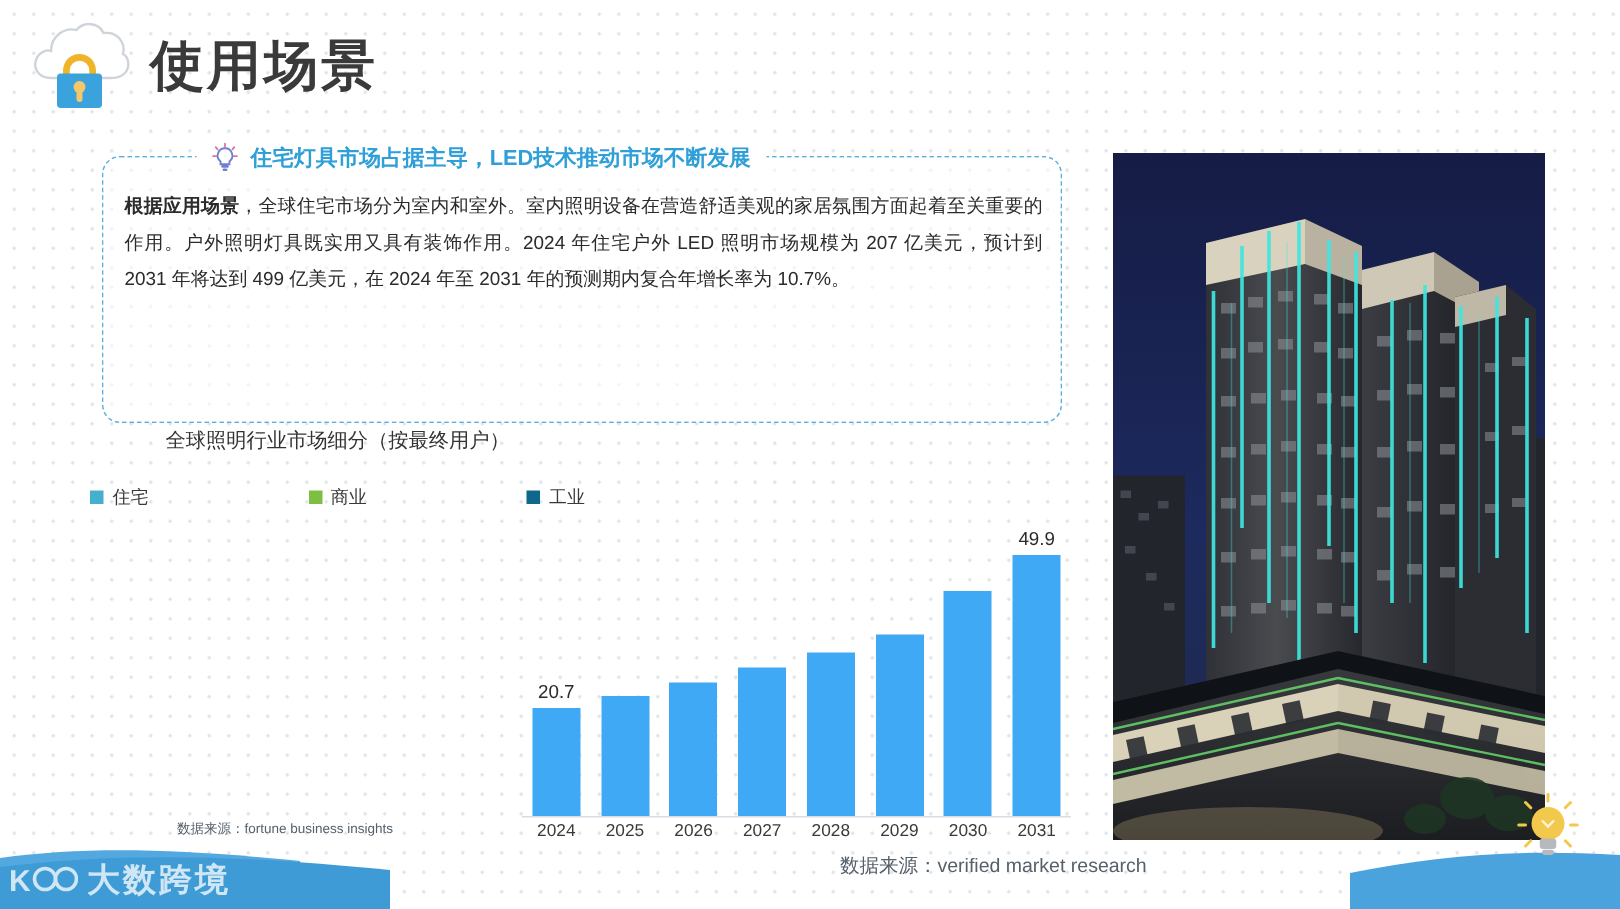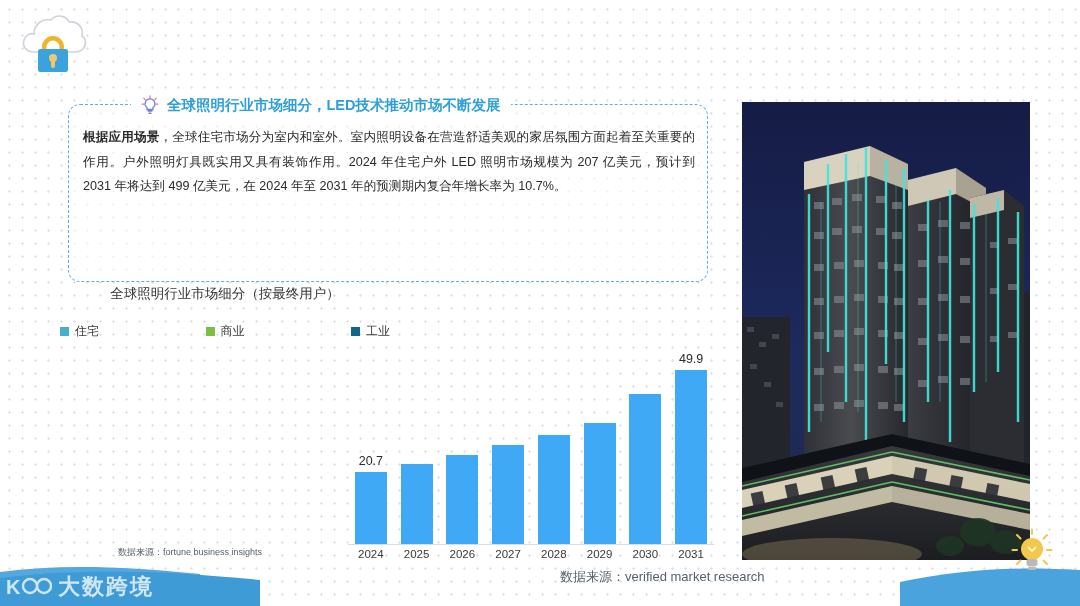--- a/index.html
+++ b/index.html
@@ -211,37 +211,38 @@
 <div id="slide">
 
   <div id="header">
     <svg id="cloud-lock-icon" viewBox="0 0 68 62">
       <path d="M14 40 C6 40 2 34 4 28 C6 22 12 21 14 22 C14 12 23 6 31 8 C36 2 46 3 49 10 C58 9 64 16 62 24 C66 26 67 33 63 37 C60 40 56 40 54 40 Z" fill="#ffffff" stroke="#cfd4da" stroke-width="1.6"></path>
       <path d="M22 35 a11 11 0 0 1 22 0 l0 7 -4.5 0 l0 -7 a6.5 6.5 0 0 0 -13 0 l0 7 -4.5 0 Z" fill="#f0b429"></path>
       <rect x="18" y="37" width="30" height="23" rx="2.5" fill="#3aa3dd"></rect>
       <circle cx="33" cy="46" r="4" fill="#f4c86a"></circle>
       <rect x="31" cy="0" y="48" width="4" height="8" rx="2" fill="#f4c86a"></rect>
     </svg>
+    <div id="page-title">使用场景</div>
   </div>
 
   <div id="callout">
     <div id="callout-title-wrap">
       <svg id="bulb-icon" viewBox="0 0 20 22">
         <g stroke="#e4719a" stroke-width="1.3" stroke-linecap="round">
           <line x1="10" y1="0.8" x2="10" y2="3"></line>
           <line x1="3.1" y1="3.3" x2="4.5" y2="5"></line>
           <line x1="16.9" y1="3.3" x2="15.5" y2="5"></line>
           <line x1="1.2" y1="10" x2="3.4" y2="10"></line>
           <line x1="18.8" y1="10" x2="16.6" y2="10"></line>
         </g>
         <path d="M10 4.2 a5.4 5.4 0 0 1 3.3 9.7 l0 2.1 -6.6 0 l0 -2.1 A5.4 5.4 0 0 1 10 4.2 Z" fill="none" stroke="#6f7fd0" stroke-width="1.4"></path>
         <rect x="7.2" y="16.6" width="5.6" height="2" rx="1" fill="#6f7fd0"></rect>
         <rect x="8.2" y="19.2" width="3.6" height="1.8" rx="0.9" fill="#6f7fd0"></rect>
       </svg>
-      <span id="callout-title">全球照明行业市场细分，LED技术推动市场不断发展</span>
+      <span id="callout-title">住宅灯具市场占据主导，LED技术推动市场不断发展</span>
     </div>
     <div id="callout-body">
       <p><b>根据应用场景</b><span>，全球住宅市场分为室内和室外。室内照明设备在营造舒适美观的家居氛围方面起着至关重要的作用。户外照明灯具既实用又具有装饰作用。2024 年住宅户外 LED 照明市场规模为 207 亿美元，预计到 2031 年将达到 499 亿美元，在 2024 年至 2031 年的预测期内复合年增长率为 10.7%。</span></p>
     </div>
   </div>
 
   <div id="donut-panel">
     <div class="chart-title">全球照明行业市场细分（按最终用户）</div>
     <div id="donut-legend">
       <span class="legend-item">

